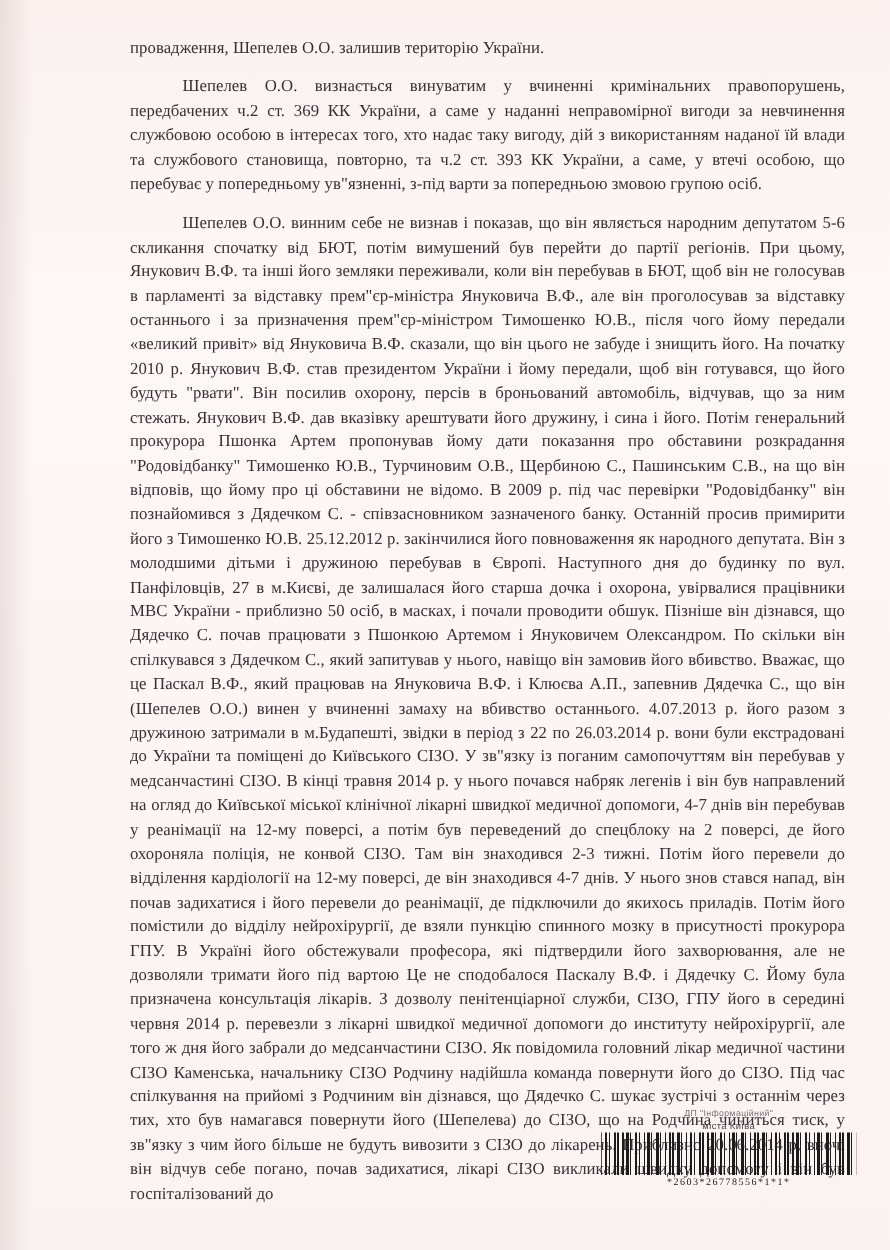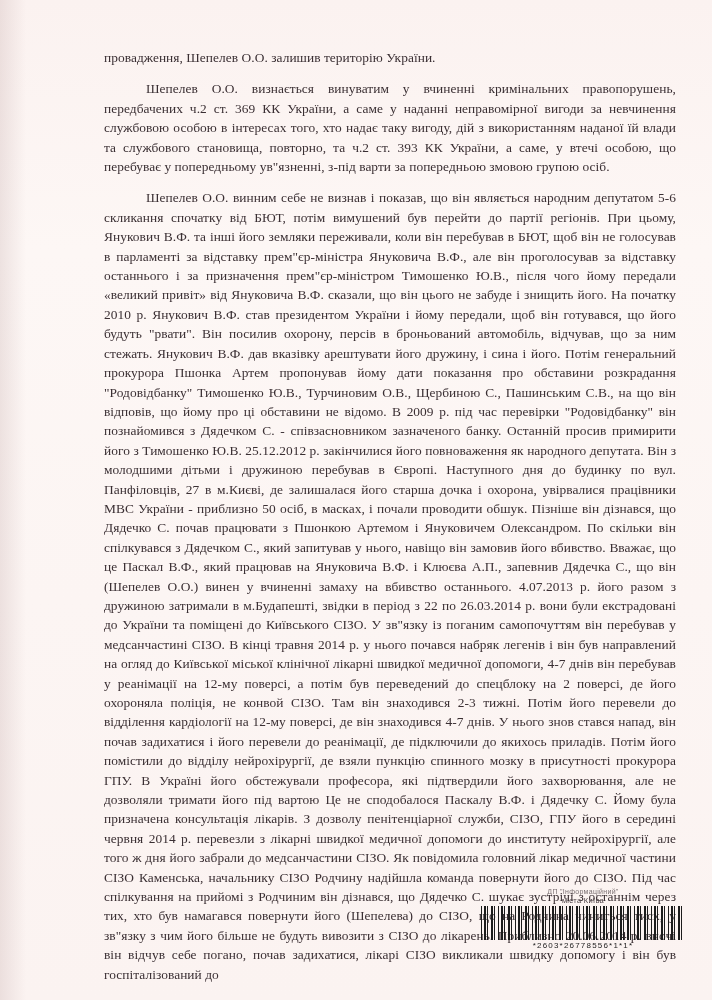--- a/index.html
+++ b/index.html
@@ -20,21 +20,21 @@
     content: "";
     position: absolute;
     inset: 0;
     background: linear-gradient(180deg, #fbf2f0 0%, #fdf7f5 25%, #fcf5f3 60%, #fbf3f1 100%);
     pointer-events: none;
     z-index: 0;
   }
   .content {
     position: relative;
     z-index: 1;
-    padding: 48px 36px 0 104px;
+    padding: 28px 36px 0 104px;
     box-sizing: border-box;
   }
   .para {
     color: #3a2f33;
     font-size: 13.4px;
     line-height: 19.4px;
     text-align: justify;
     text-justify: inter-word;
     margin: 0 0 0 0;
     letter-spacing: 0.05px;
@@ -69,21 +69,21 @@
     height: 34px;
     margin: 0 auto;
     background-image: repeating-linear-gradient(90deg,
       #1c1c1c 0px, #1c1c1c 1px, transparent 1px, transparent 3px,
       #1c1c1c 3px, #1c1c1c 5px, transparent 5px, transparent 6px,
       #1c1c1c 6px, #1c1c1c 7px, transparent 7px, transparent 10px,
       #1c1c1c 10px, #1c1c1c 12px, transparent 12px, transparent 13px,
       #1c1c1c 13px, #1c1c1c 14px, transparent 14px, transparent 17px);
   }
   .barcode-number {
-    font-family: Liberation Sans, sans-serif;
+    font-family: Liberation Serif, serif;
     font-size: 8px;
     color: #1c1c1c;
     letter-spacing: 1.2px;
     margin-top: 1px;
   }
   .edge-shadow {
     position: absolute;
     left: 0;
     top: 0;
     bottom: 0;

